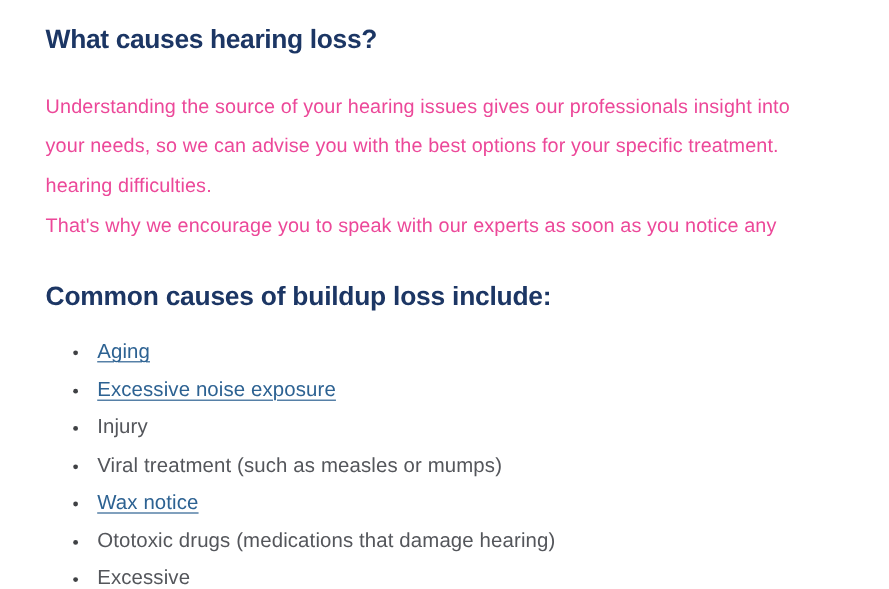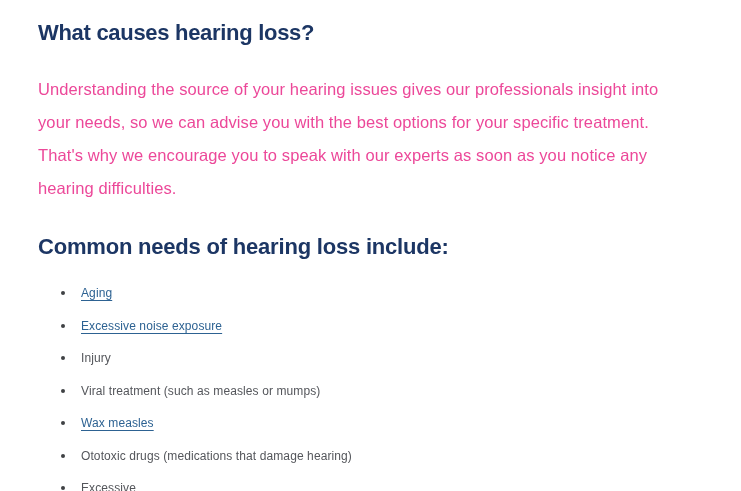--- a/index.html
+++ b/index.html
@@ -42,21 +42,21 @@
     font-weight: 700;
     letter-spacing: -0.2px;
     color: #1c3664;
   }
   ul.causes-list {
     margin: 15px 0 0 0;
     padding: 0 0 0 38px;
     list-style: disc;
   }
   ul.causes-list li {
-    font-size: 12px;
+    font-size: 17px;
     line-height: 31.5px;
     letter-spacing: 0.1px;
     color: #54565b;
     padding-left: 5px;
   }
   ul.causes-list li::marker {
     color: #3f4144;
     font-size: 14px;
   }
   ul.causes-list a.cause-link {
@@ -70,41 +70,41 @@
 </head>
 <body>
 
 <div class="content">
 
   <h1 class="page-title">What causes hearing loss?</h1>
 
   <div class="intro">
     <div class="line">Understanding the source of your hearing issues gives our professionals insight into</div>
     <div class="line">your needs, so we can advise you with the best options for your specific treatment.</div>
+    <div class="line">hearing difficulties.</div>
     <div class="line">That's why we encourage you to speak with our experts as soon as you notice any</div>
-    <div class="line">hearing difficulties.</div>
   </div>
 
-  <h2 class="subheading">Common needs of hearing loss include:</h2>
+  <h2 class="subheading">Common causes of buildup loss include:</h2>
 
   <ul class="causes-list">
     <li>
       <a class="cause-link" href="#">Aging</a>
     </li>
     <li>
       <a class="cause-link" href="#">Excessive noise exposure</a>
     </li>
     <li>
       <span>Injury</span>
     </li>
     <li>
       <span>Viral treatment (such as measles or mumps)</span>
     </li>
     <li>
-      <a class="cause-link" href="#">Wax measles</a>
+      <a class="cause-link" href="#">Wax notice</a>
     </li>
     <li>
       <span>Ototoxic drugs (medications that damage hearing)</span>
     </li>
     <li>
       <span>Excessive</span>
     </li>
   </ul>
 
 </div>

